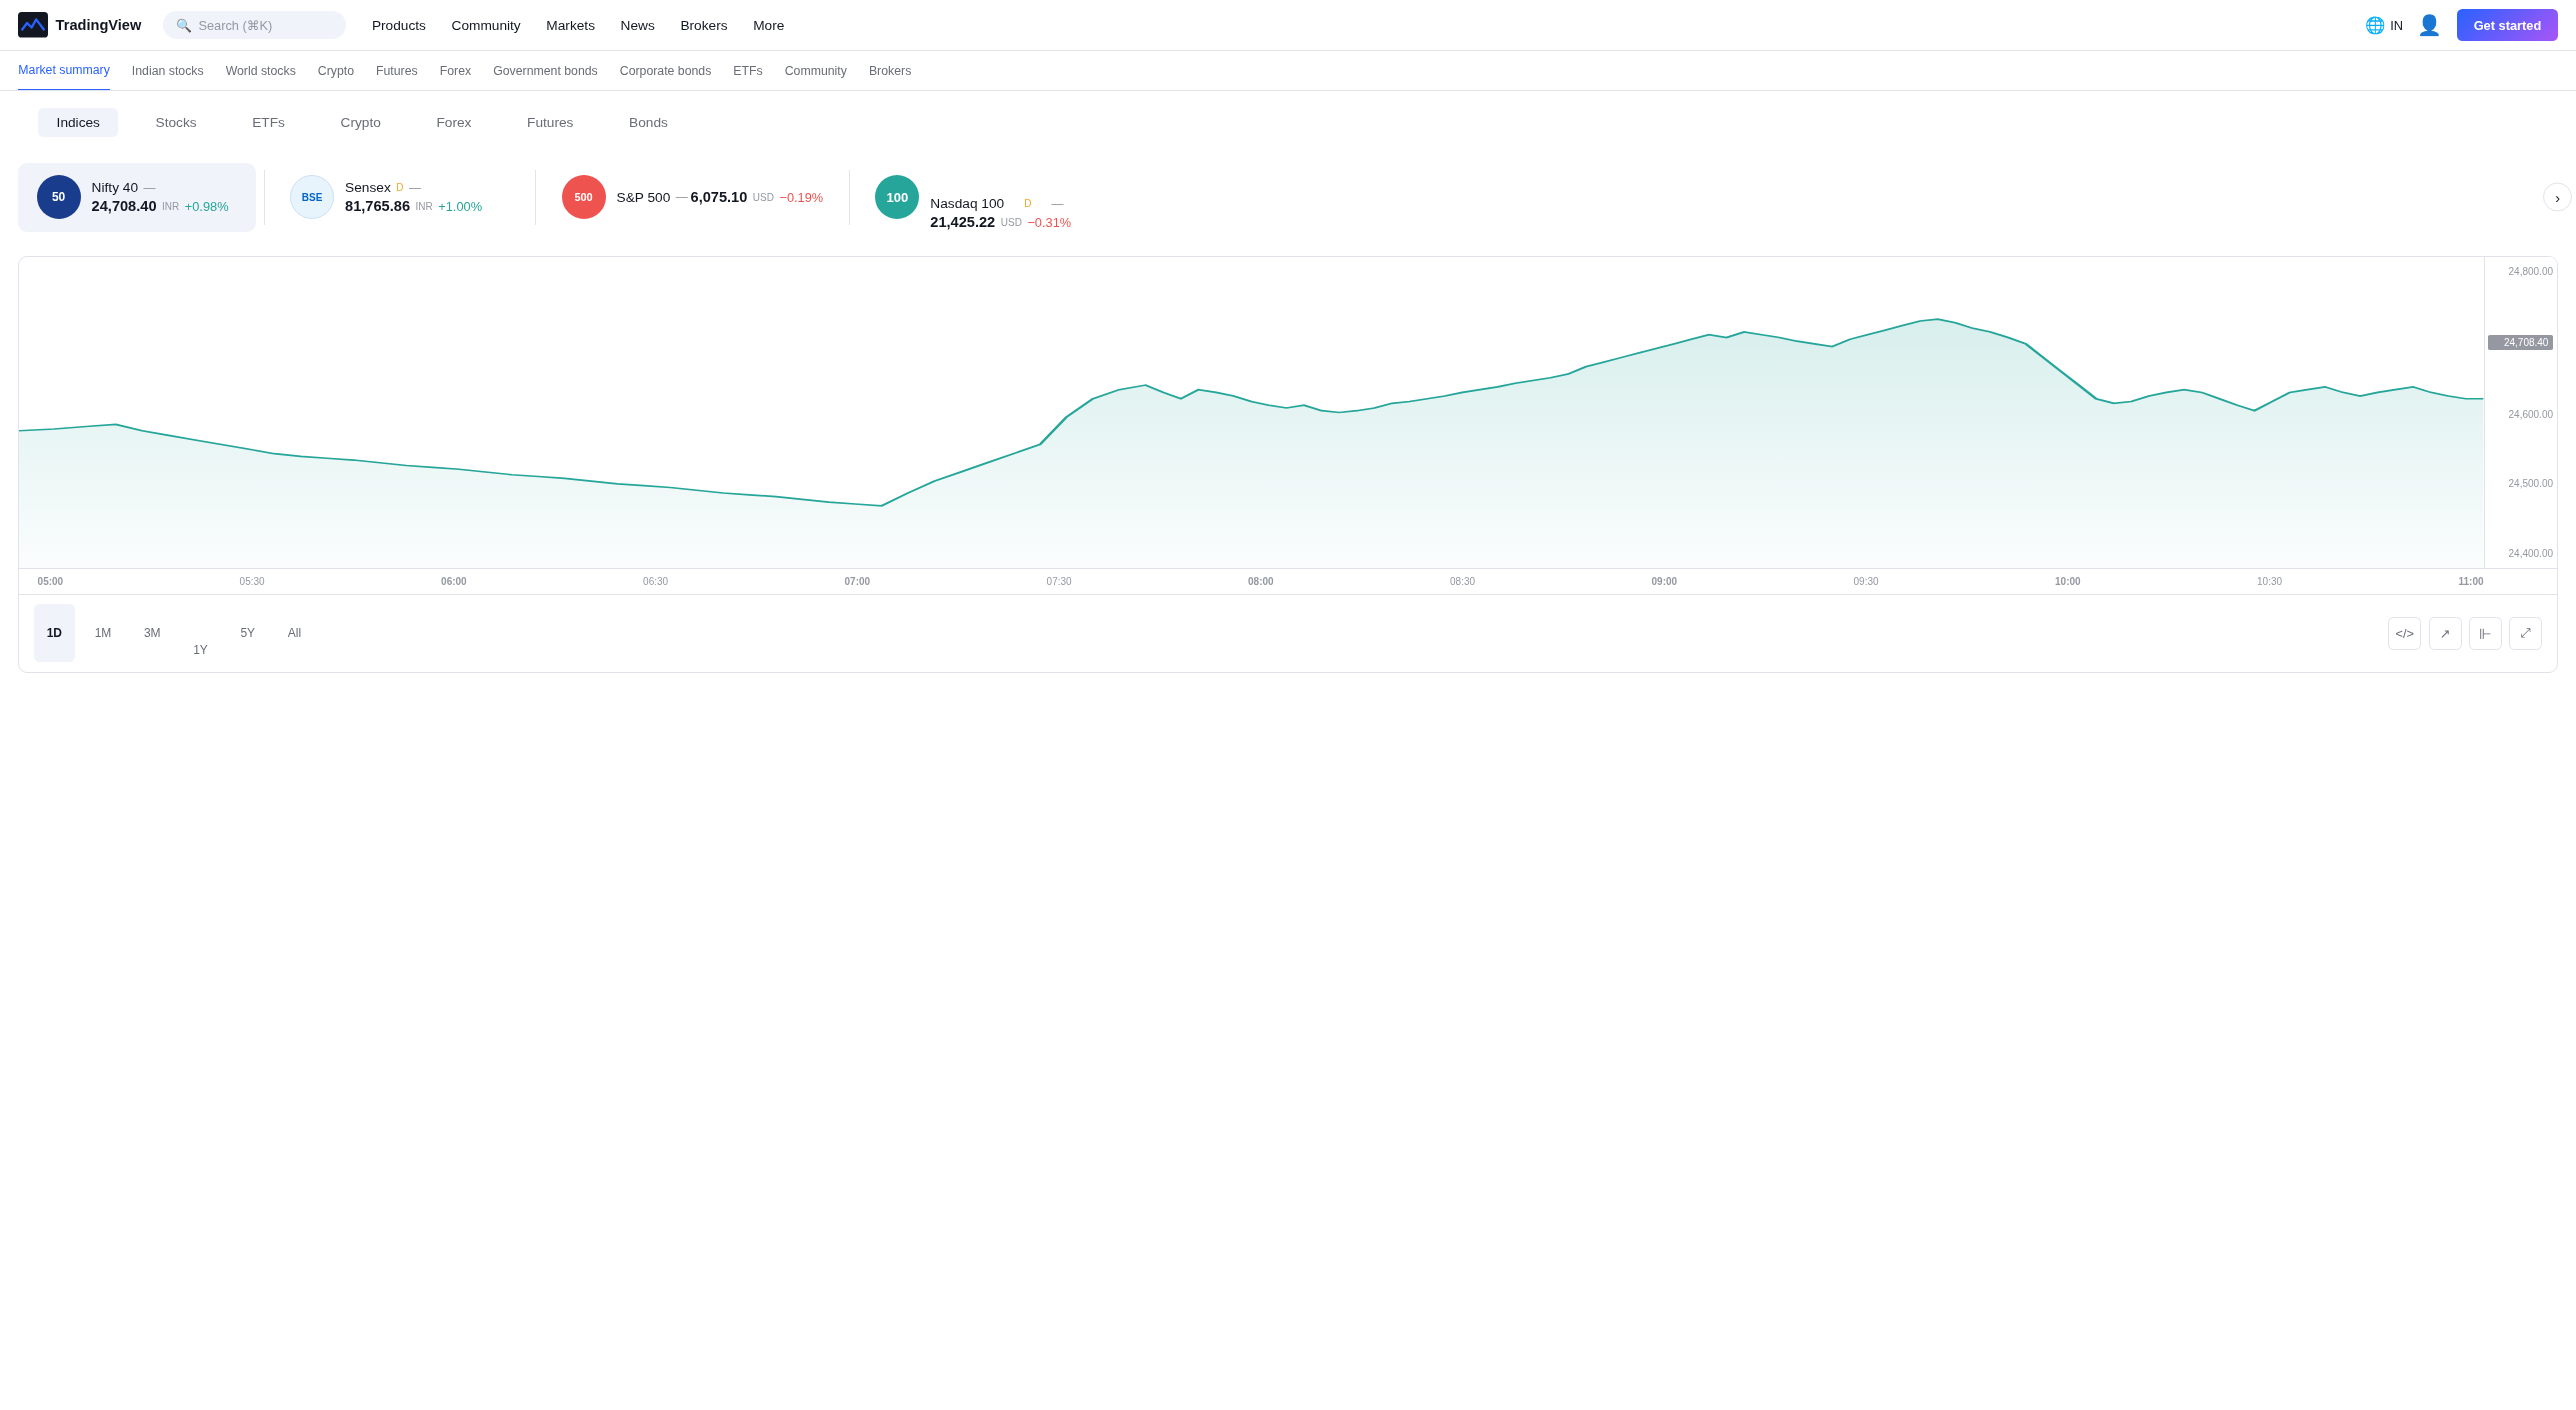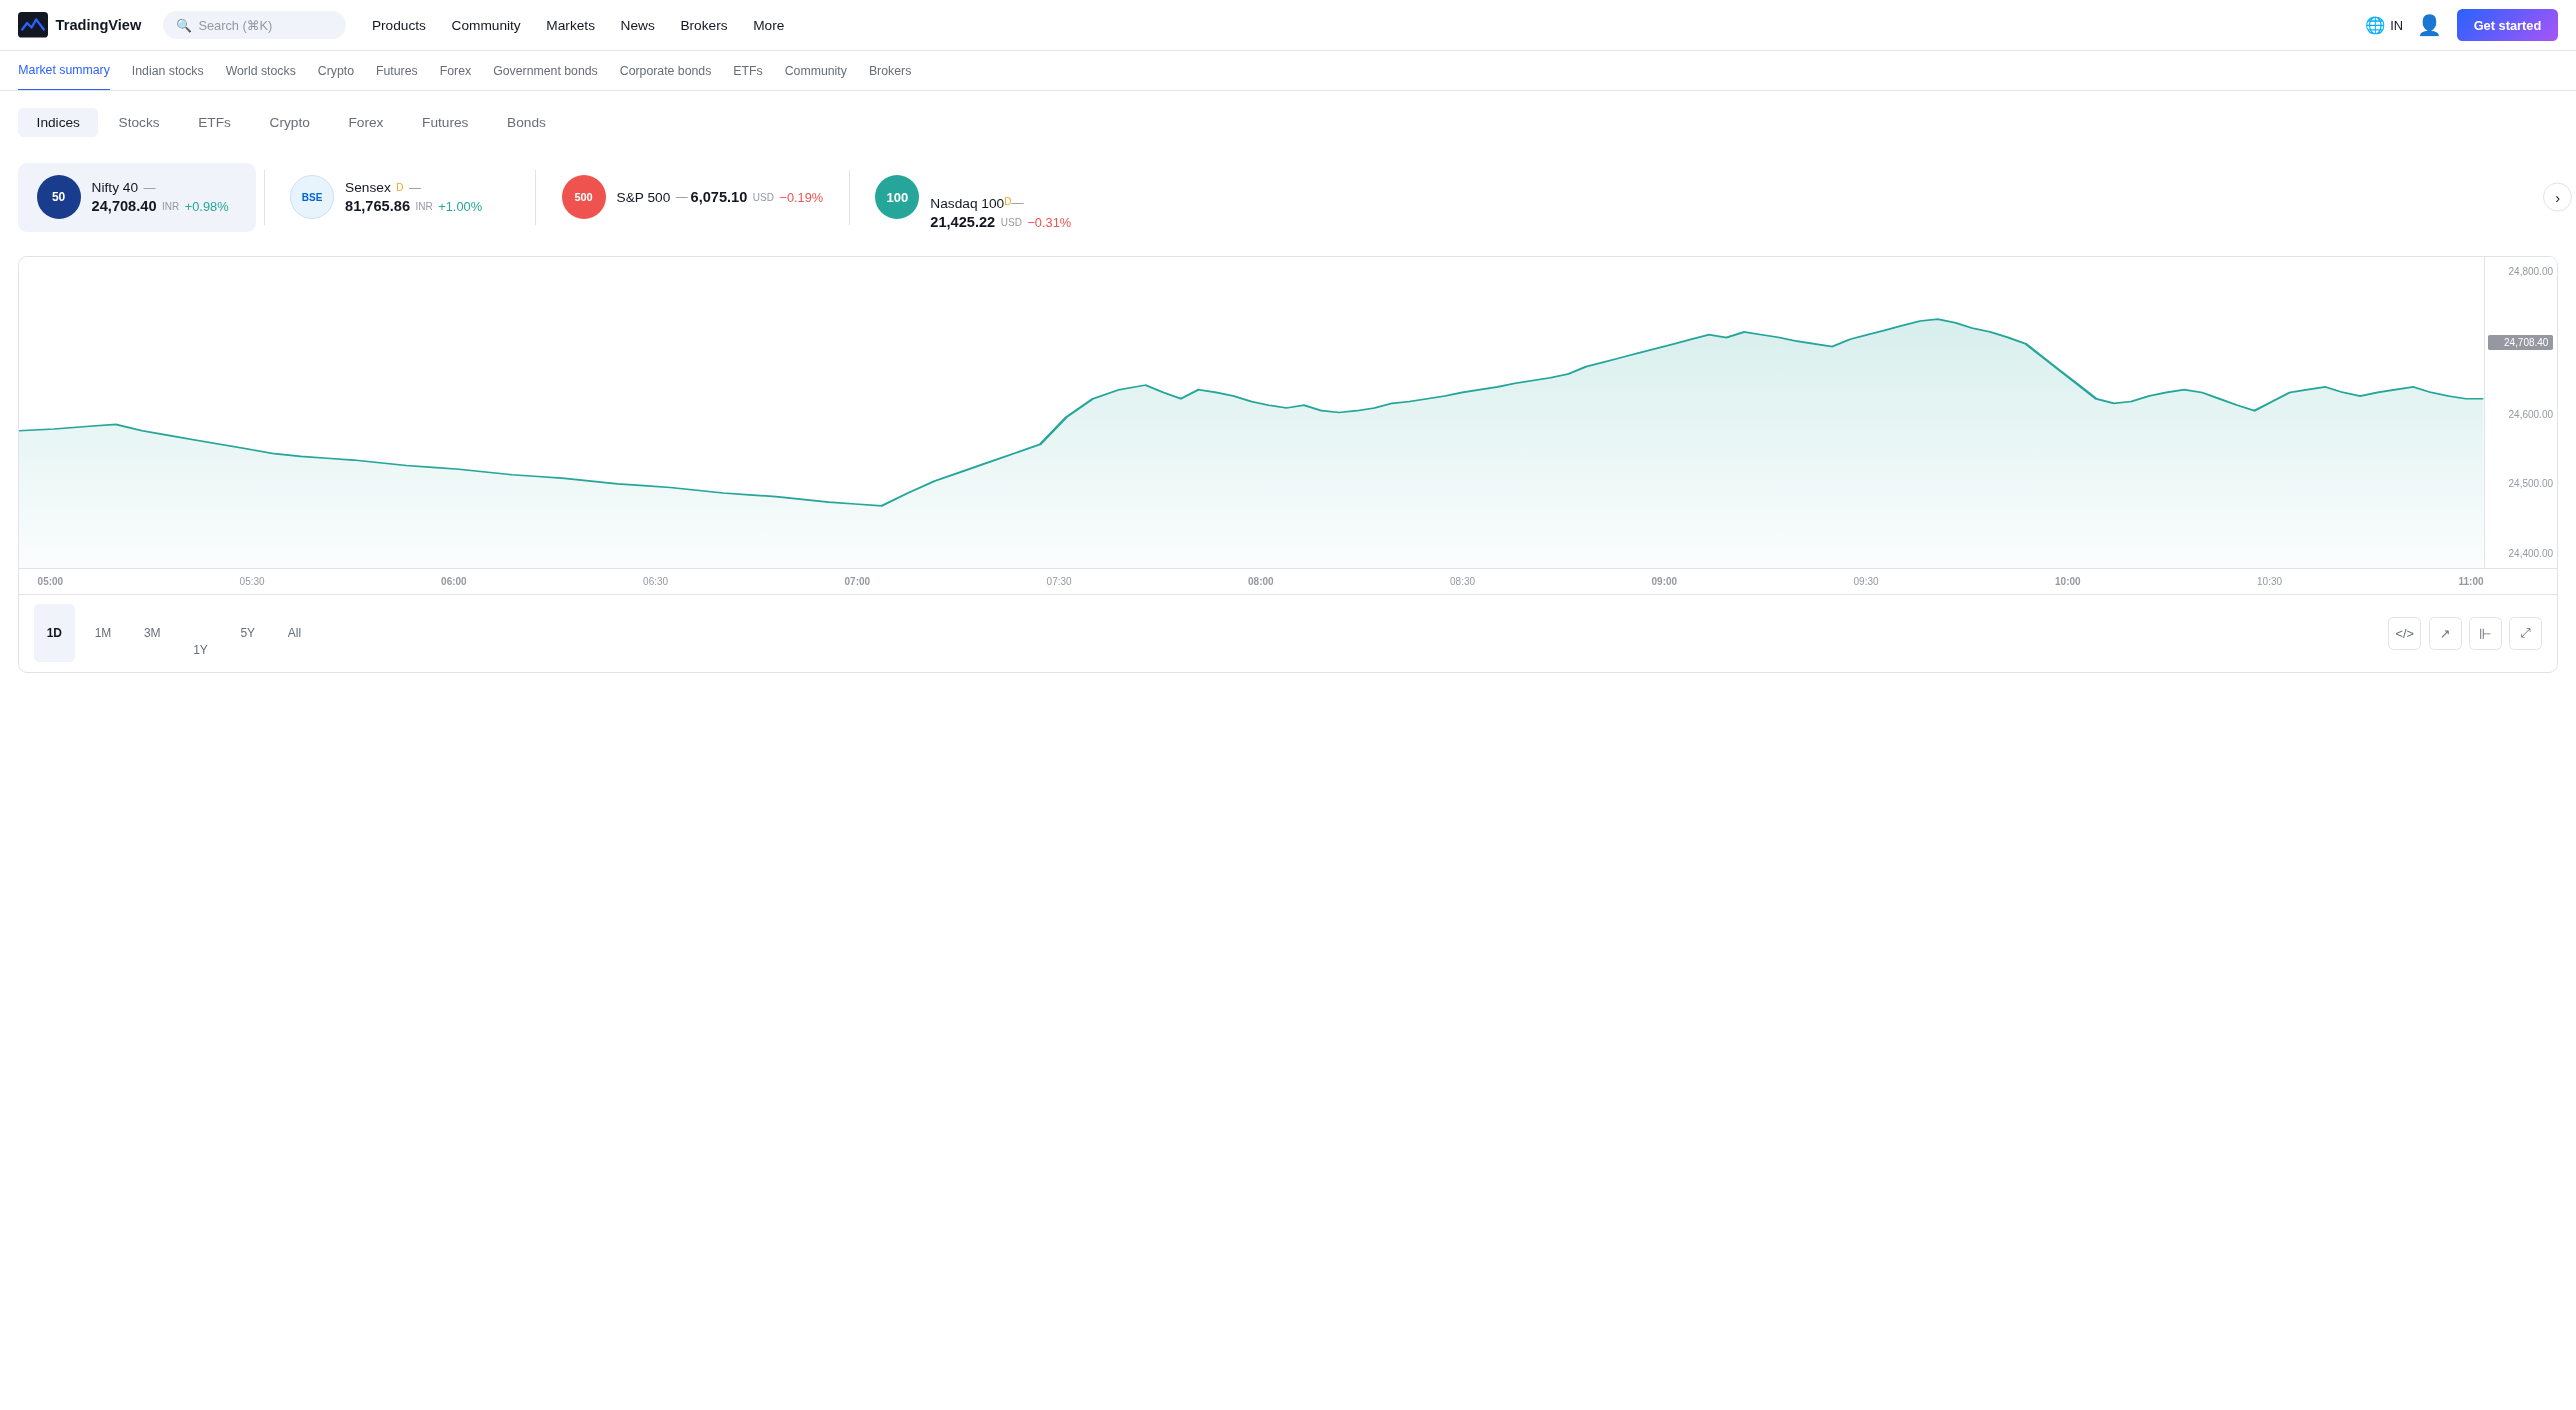--- a/index.html
+++ b/index.html
@@ -49,21 +49,21 @@
   <a style="color:#6a6d78;font-size:12.3px;cursor:pointer;white-space:nowrap;text-decoration:none;">Crypto</a>
   <a style="color:#6a6d78;font-size:12.3px;cursor:pointer;white-space:nowrap;text-decoration:none;">Futures</a>
   <a style="color:#6a6d78;font-size:12.3px;cursor:pointer;white-space:nowrap;text-decoration:none;">Forex</a>
   <a style="color:#6a6d78;font-size:12.3px;cursor:pointer;white-space:nowrap;text-decoration:none;">Government bonds</a>
   <a style="color:#6a6d78;font-size:12.3px;cursor:pointer;white-space:nowrap;text-decoration:none;">Corporate bonds</a>
   <a style="color:#6a6d78;font-size:12.3px;cursor:pointer;white-space:nowrap;text-decoration:none;">ETFs</a>
   <a style="color:#6a6d78;font-size:12.3px;cursor:pointer;white-space:nowrap;text-decoration:none;">Community</a>
   <a style="color:#6a6d78;font-size:12.3px;cursor:pointer;white-space:nowrap;text-decoration:none;">Brokers</a>
 </nav>
 
-<div style="display:flex;align-items:center;padding:16.5px 18.3px 14.6px;gap:2px;">
+<div style="display:flex;align-items:center;padding:16.5px 18.3px 14.6px;gap:19px;margin-left:20px;">
   <button style="padding:7.3px 18.3px;border-radius:5.5px;cursor:pointer;font-size:13.7px;color:#131722;border:none;background:#f0f3fa;font-weight:500;">Indices</button>
   <button style="padding:7.3px 18.3px;border-radius:5.5px;cursor:pointer;font-size:13.7px;color:#6a6d78;border:none;background:transparent;">Stocks</button>
   <button style="padding:7.3px 18.3px;border-radius:5.5px;cursor:pointer;font-size:13.7px;color:#6a6d78;border:none;background:transparent;">ETFs</button>
   <button style="padding:7.3px 18.3px;border-radius:5.5px;cursor:pointer;font-size:13.7px;color:#6a6d78;border:none;background:transparent;">Crypto</button>
   <button style="padding:7.3px 18.3px;border-radius:5.5px;cursor:pointer;font-size:13.7px;color:#6a6d78;border:none;background:transparent;">Forex</button>
   <button style="padding:7.3px 18.3px;border-radius:5.5px;cursor:pointer;font-size:13.7px;color:#6a6d78;border:none;background:transparent;">Futures</button>
   <button style="padding:7.3px 18.3px;border-radius:5.5px;cursor:pointer;font-size:13.7px;color:#6a6d78;border:none;background:transparent;">Bonds</button>
 </div>
 
 <div style="position:relative;margin:0 18.3px 12.8px;">
@@ -117,21 +117,21 @@
           <span style="font-size:12.8px;font-weight:500;color:#ef5350;">−0.19%</span>
         </div>
       </div>
     </div>
 
     <div style="width:0.9px;height:55px;background:#e0e3eb;margin:0 7.3px;flex-shrink:0;"></div>
 
     <div style="display:flex;align-items:center;gap:11px;padding:12.8px 18.3px;border-radius:9.1px;cursor:pointer;min-width:274px;flex-shrink:0;">
       <div style="width:44px;height:44px;border-radius:50%;display:flex;align-items:center;justify-content:center;font-weight:700;font-size:13px;color:#fff;flex-shrink:0;background:#26a69a;">100</div>
       <div style="display:flex;flex-direction:column;gap:2.7px;">
-        <div style="display:flex;gap:0;font-size:13.7px;font-weight:500;color:#131722;margin-top:32px;">
+        <div style="display:flex;align-items:center;gap:20px;font-size:13.7px;font-weight:500;color:#131722;margin-top:32px;">
           <span>Nasdaq 100</span>
           <span style="font-size:10px;color:#f5a623;">D</span>
           <span style="font-size:12px;color:#9598a1;cursor:pointer;">—</span>
         </div>
         <div style="display:flex;align-items:center;gap:5.5px;">
           <span style="font-size:14.6px;font-weight:600;color:#131722;">21,425.22</span>
           <span style="font-size:10px;color:#9598a1;">USD</span>
           <span style="font-size:12.8px;font-weight:500;color:#ef5350;">−0.31%</span>
         </div>
       </div>

